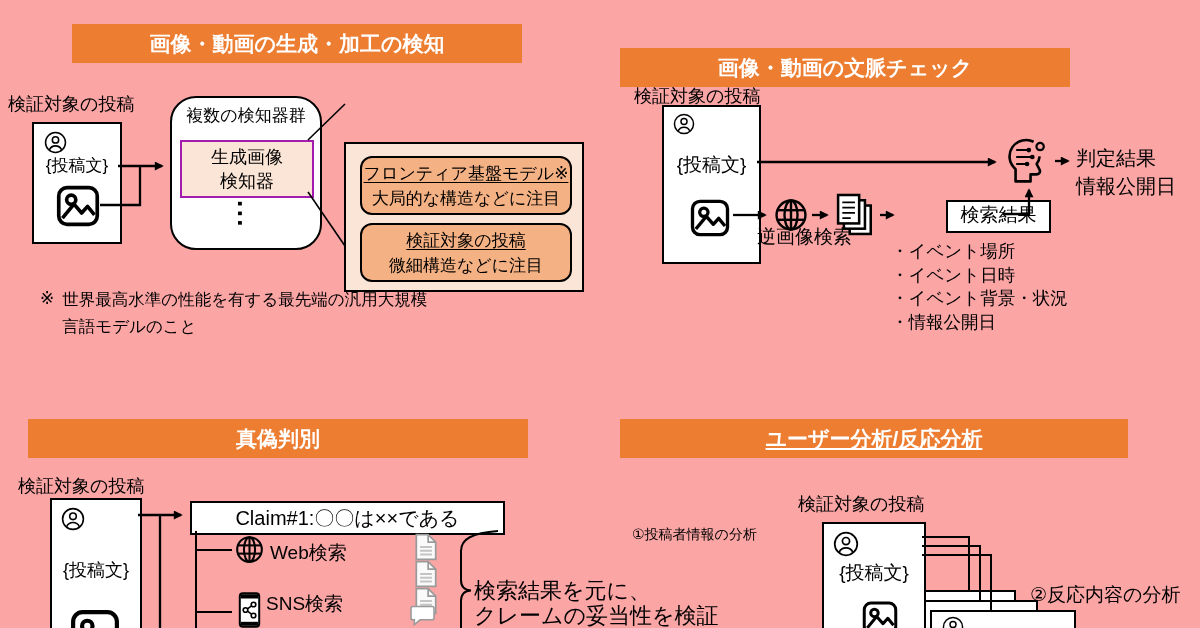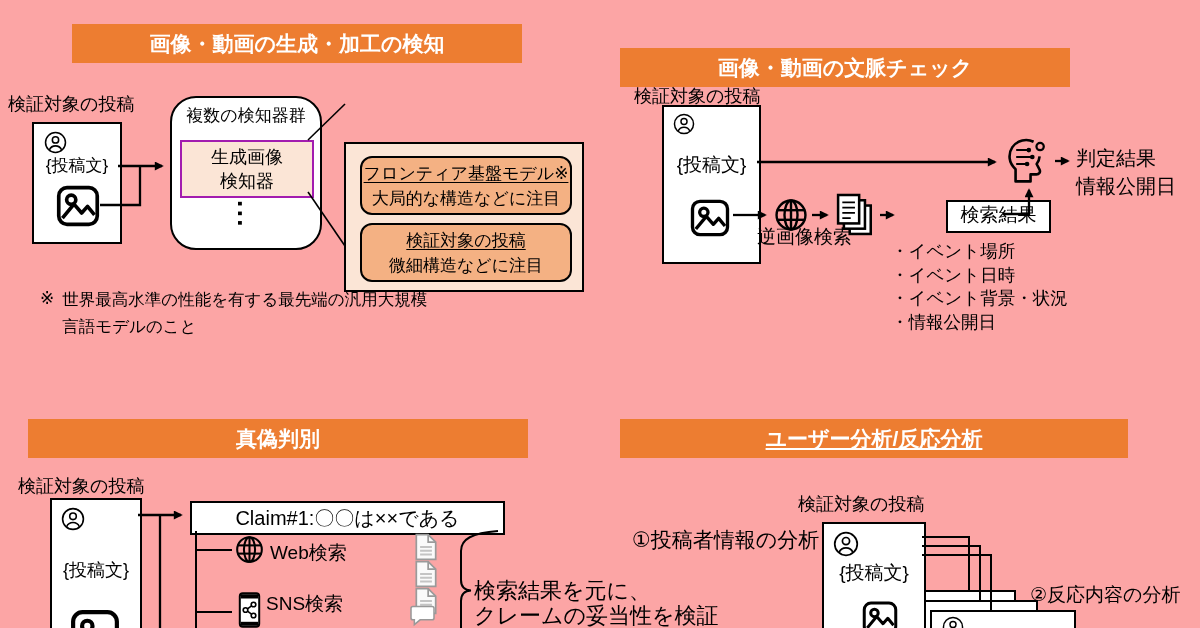--- a/index.html
+++ b/index.html
@@ -229,21 +229,21 @@
     <div>検索結果を元に、</div>
     <div>クレームの妥当性を検証</div>
   </div>
 
   <div class="banner" style="left:620px;top:419px;width:508px;text-decoration:underline;">
     <span>ユーザー分析/反応分析</span>
   </div>
 
   <div class="lbl" style="left:798px;top:492px;">検証対象の投稿</div>
 
-  <div class="small-cap" style="left:632px;top:526px;font-size:21px;">①投稿者情報の分析</div>
+  <div class="small-cap" style="left:632px;top:526px;font-size:14px;">①投稿者情報の分析</div>
   <div class="small-cap" style="left:1030px;top:582px;font-size:19px;">②反応内容の分析</div>
 
   <div class="bx" style="left:906px;top:590px;width:106px;height:60px;border-width:2px;"></div>
   <div class="bx" style="left:918px;top:600px;width:116px;height:50px;border-width:2px;"></div>
   <div class="bx" style="left:930px;top:610px;width:142px;height:40px;border-width:2px;">
     <svg class="icon" style="left:10px;top:4px;width:22px;height:22px;">
         <use href="#i-person"></use>
       </svg>
   </div>
 

